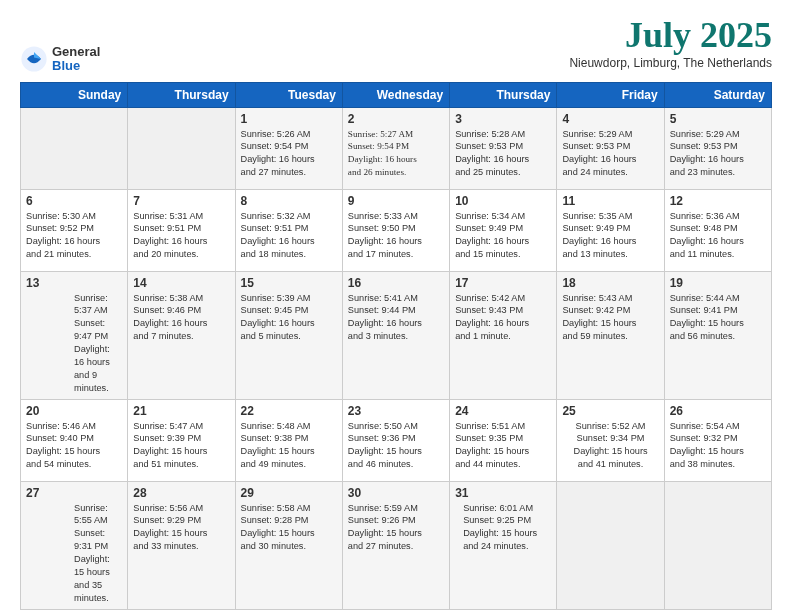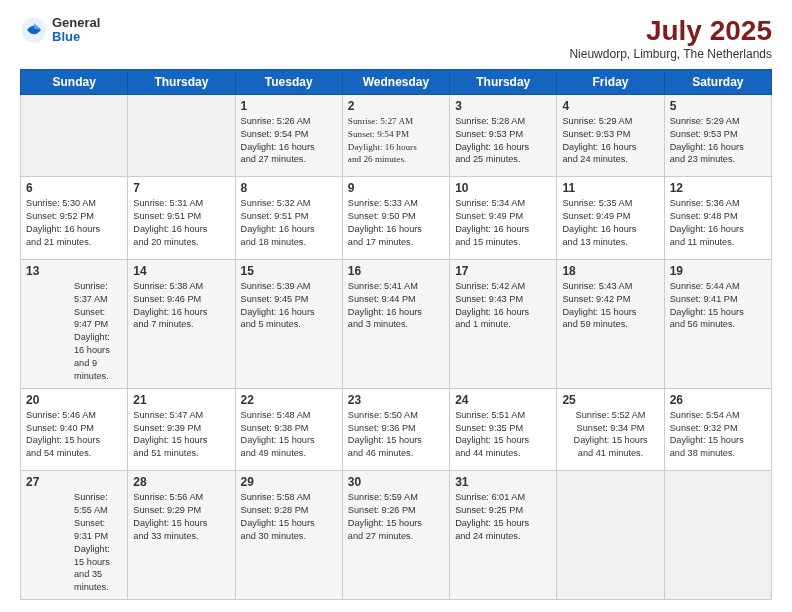--- a/index.html
+++ b/index.html
@@ -19,59 +19,61 @@
     }
     .header {
       display: flex;
       justify-content: space-between;
       align-items: flex-start;
       margin-bottom: 8px;
     }
     .logo {
       display: flex;
       align-items: center;
+      margin-top: 29px;
     }
     .logo-text {
       display: flex;
       flex-direction: column;
       font-size: 13px;
       font-weight: bold;
       line-height: 1.1;
     }
     .logo-general { color: #333; }
     .logo-blue { color: #1565c0; }
     .logo-icon {
       width: 28px;
       height: 28px;
       margin-right: 4px;
     }
     .title-section {
       text-align: right;
     }
     .month-title {
-      font-size: 28px;
+      font-size: 36px;
       font-weight: bold;
-      color: #7f1d1d;
+      color: #0f766e;
       line-height: 1.1;
+      font-family: Liberation Serif, serif;
     }
     .location {
       font-size: 12px;
       color: #333;
     }
     .calendar {
       flex: 1;
       border: 1px solid #ccc;
       border-collapse: collapse;
       width: 100%;
       table-layout: fixed;
     }
     .calendar th {
       background-color: #1565c0;
       color: white;
-      text-align: center;
+      text-align: right;
       padding: 5px 6px;
       font-size: 12px;
       border: 1px solid #1255a0;
     }
     .calendar td {
       border: 1px solid #ccc;
       vertical-align: top;
       padding: 4px 5px;
       font-size: 9.5px;
       color: #333;
@@ -350,21 +352,21 @@
           </td>
           <td>
             <span class="day-number">30</span>
             <div class="day-info" style="white-space: pre-line;">Sunrise: 5:59 AM
 Sunset: 9:26 PM
 Daylight: 15 hours
 and 27 minutes.</div>
           </td>
           <td>
             <span class="day-number">31</span>
-            <div class="day-info" style="white-space: pre-line;">Sunrise: 6:01 AM
+            <div class="day-info" style="white-space: pre-line; margin-left: 8px;">Sunrise: 6:01 AM
 Sunset: 9:25 PM
 Daylight: 15 hours
 and 24 minutes.</div>
           </td>
           <td class="empty"></td>
           <td class="empty"></td>
         </tr>
       </tbody>
   </table>
 </div>

